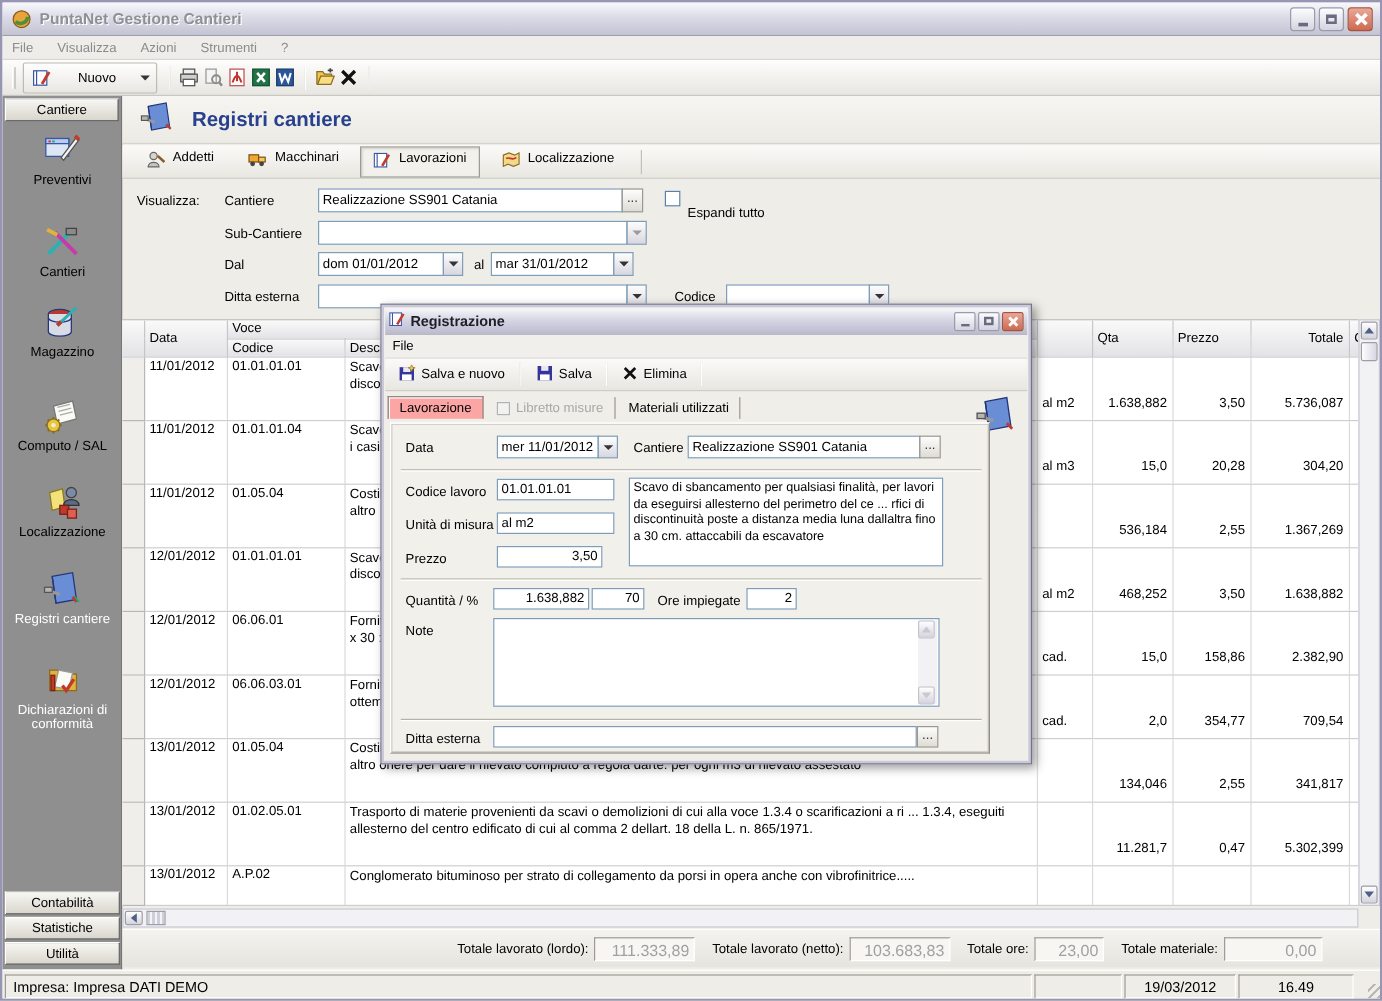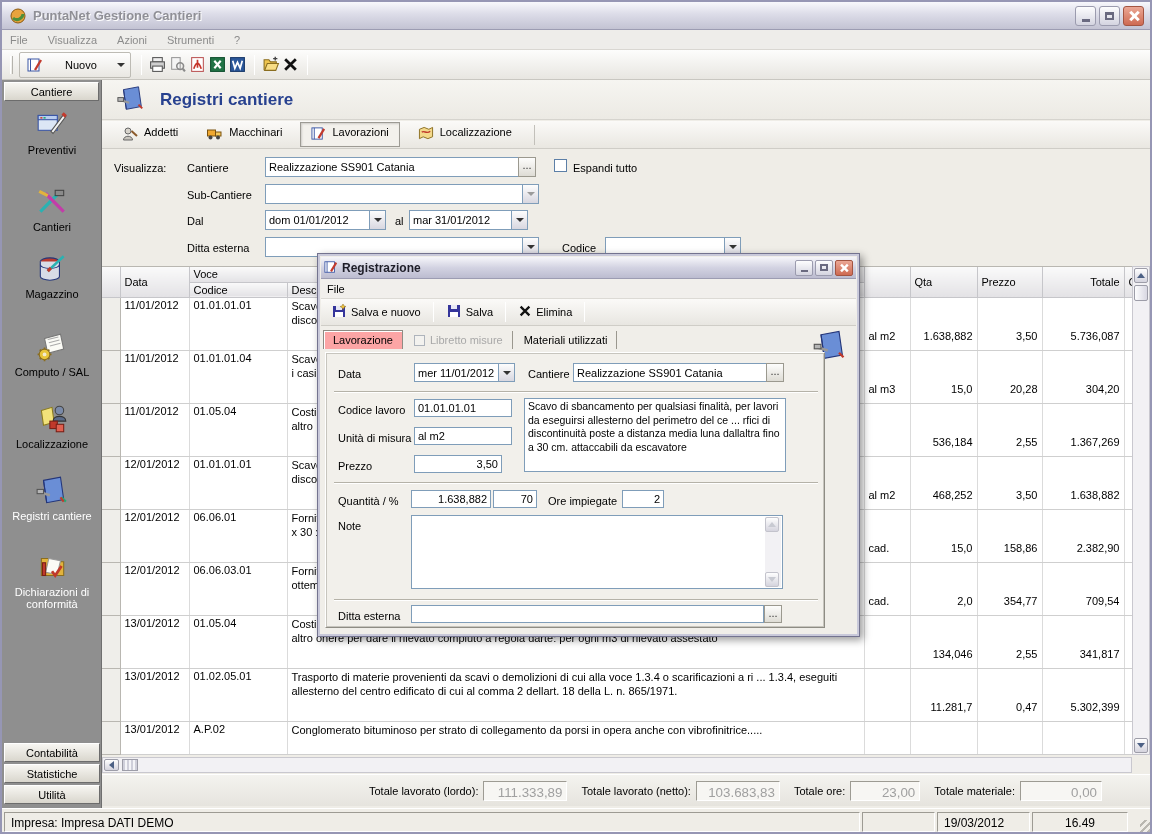--- a/index.html
+++ b/index.html
@@ -432,21 +432,21 @@
       </span>
       <span class="vt-sep"></span>
     </div>
 
     <div class="filters">
       <span class="flabel" style="left:12px;top:9px">Visualizza:</span>
       <span class="flabel" style="left:85px;top:9px">Cantiere</span>
       <input class="xp-input" style="left: 163px; top: 7px; width: 254px;" value="Realizzazione SS901 Catania">
       <span class="dots-btn" style="left:416px;top:7px"></span>
       <span class="checkbox" style="left:452px;top:9px"></span>
-      <span class="flabel" style="left:471px;top:9px">Espandi tutto</span>
+      <span class="flabel" style="left:471px;top:19px">Espandi tutto</span>
 
       <span class="flabel" style="left:85px;top:36px">Sub-Cantiere</span>
       <input class="xp-input" style="left: 163px; top: 34px; width: 258px;">
       <span class="combo-arrow-btn disabled" style="left:420px;top:34px">
           <span class="arrow-down"></span>
         </span>
 
       <span class="flabel" style="left:85px;top:62px">Dal</span>
       <input class="xp-input" style="left: 163px; top: 60px; width: 105px;" value="dom 01/01/2012">
       <span class="combo-arrow-btn" style="left:267px;top:60px">
@@ -627,30 +627,30 @@
         </span>
       <span class="hs-thumb"></span>
     </div>
 
     <div class="totalsbar">
       <span class="tot-label">Totale lavorato (lordo):</span>
       <input class="tot-box" style="width: 84px;" value="111.333,89">
       <span class="tot-label">Totale lavorato (netto):</span>
       <input class="tot-box" style="width: 84px;" value="103.683,83">
       <span class="tot-label">Totale ore:</span>
-      <input class="tot-box" style="width: 70px;" value="23,00">
+      <input class="tot-box" style="width: 58px;" value="23,00">
       <span class="tot-label">Totale materiale:</span>
       <input class="tot-box" style="width: 82px;" value="0,00">
     </div>
   </div>
 
   <div class="statusbar">
     <span class="sb-panel" style="left:2px;width:856px">Impresa: Impresa DATI DEMO</span>
     <span class="sb-panel" style="left:860px;width:73px"></span>
-    <span class="sb-panel" style="left:935px;width:93px;text-align:left">19/03/2012</span>
+    <span class="sb-panel" style="left:935px;width:93px;text-align:center">19/03/2012</span>
     <span class="sb-panel" style="left:1030px;width:96px;text-align:center">16.49</span>
     <span class="sb-grip"></span>
   </div>
 
   <div class="dialog">
     <div class="dlg-titlebar">
       <span>
         <svg width="14" height="14" viewBox="0 0 16 16">
             <rect x="1" y="2" width="11" height="12" fill="#fff" stroke="#3a56a5"></rect>
             <line x1="3.5" y1="2" x2="3.5" y2="14" stroke="#3a56a5"></line>

